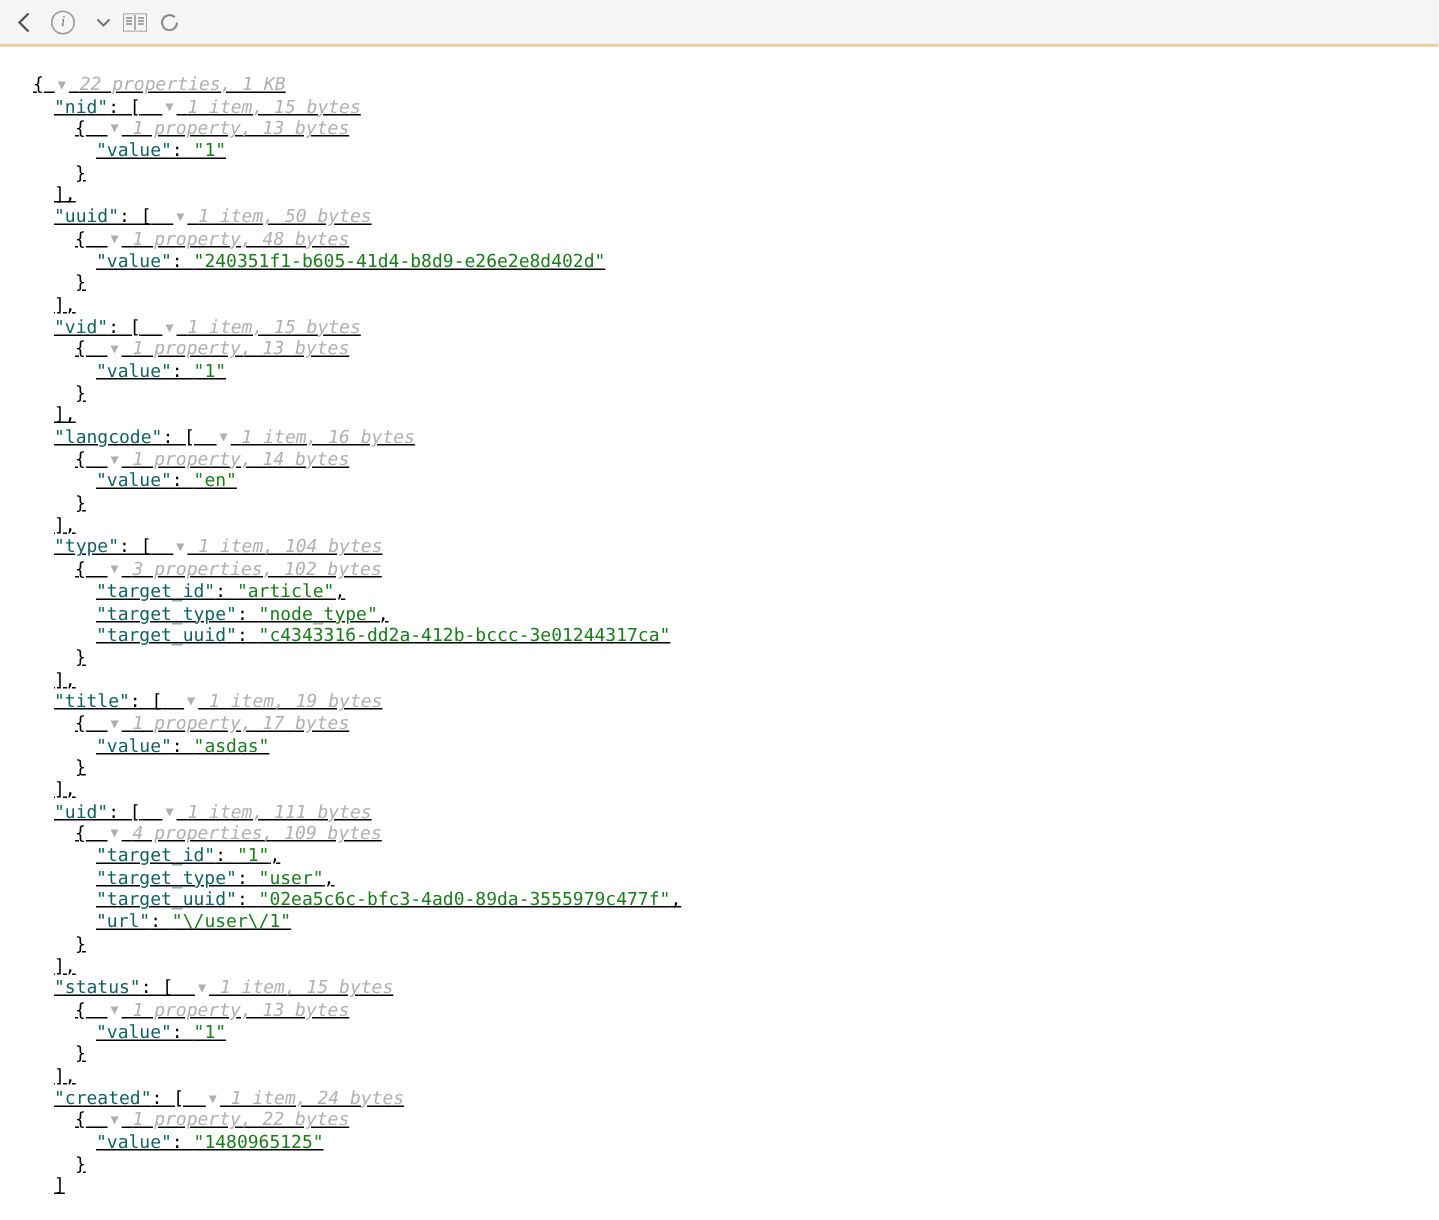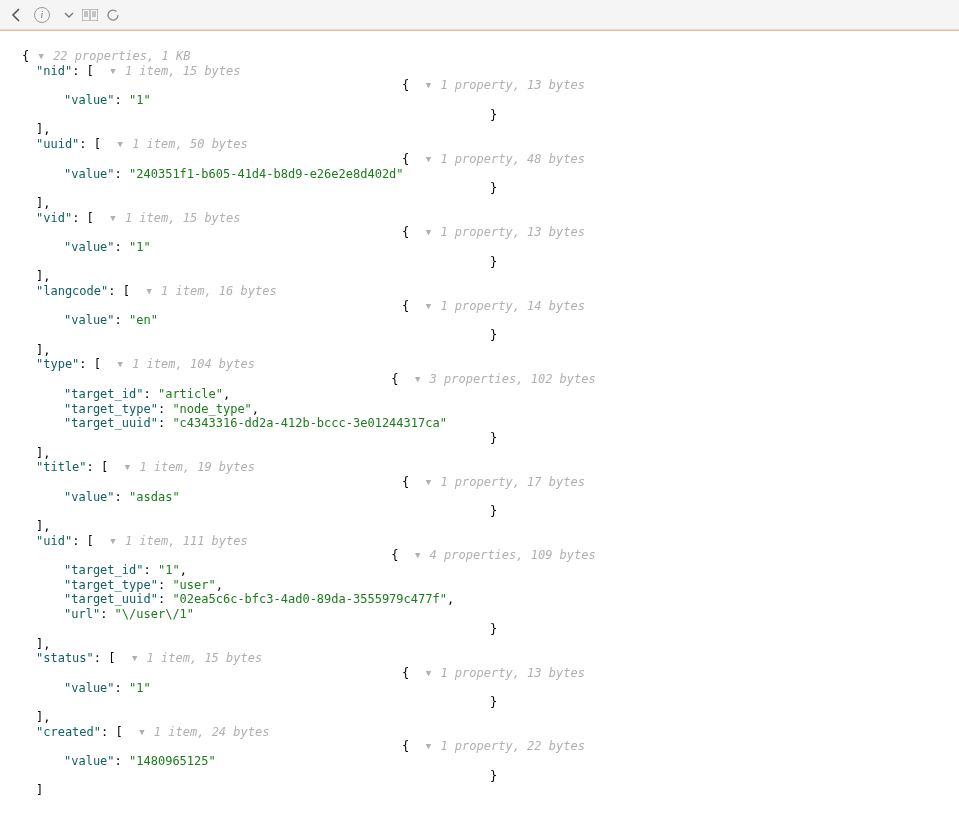--- a/index.html
+++ b/index.html
@@ -63,24 +63,24 @@
       height: 1px;
       background: #e87b00;
       opacity: 0.5;
     }
     .json-area {
       padding: 18px 22px 10px;
       line-height: 14.7px;
       color: #000;
       white-space: pre;
     }
-    .row { display: block; height: 14.7px; }
+    .row { display: block; height: 14.7px; text-decoration: underline; }
     .ind1 { padding-left: 0; }
     .ind2 { padding-left: 14px; }
-    .ind3 { padding-left: 28px; text-align: center; }
+    .ind3 { padding-left: 28px; }
     .ind4 { padding-left: 42px; }
     .punc { color: #000; }
     .key { color: #116062; }
     .str { color: #1a7c1a; }
     .meta { color: #b0b0b0; font-style: italic; }
     .tw {
       display: inline-block;
       color: #b0b0b0;
       font-size: 9px;
       position: relative;

